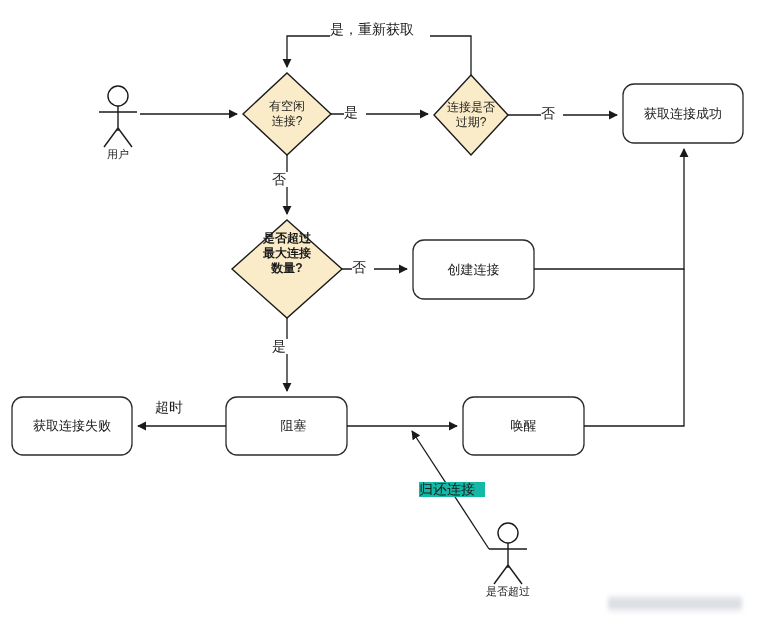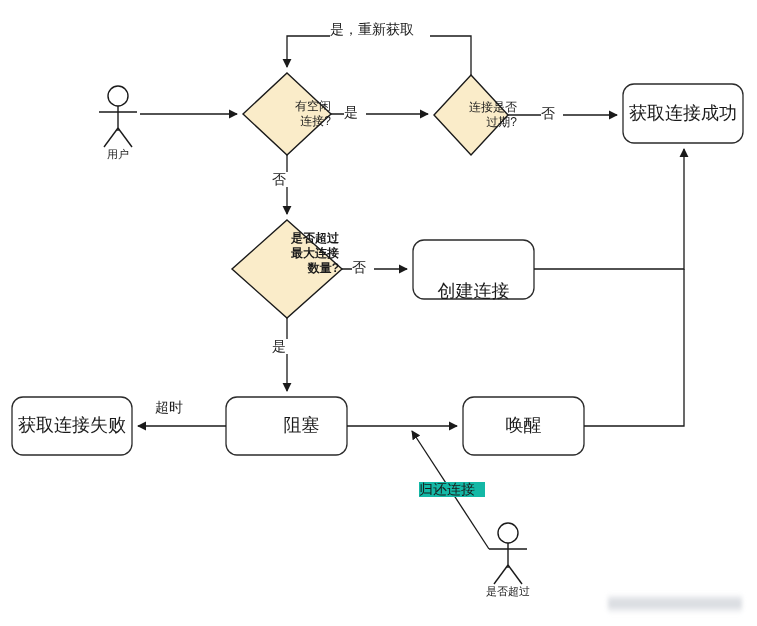--- a/index.html
+++ b/index.html
@@ -21,21 +21,21 @@
     position: absolute;
     left: 0;
     top: 0;
     width: 757px;
     height: 626px;
   }
   .node-text {
     position: absolute;
     text-align: center;
     color: #1a1a1a;
-    font-size: 18px;
+    font-size: 13px;
     line-height: 17px;
     white-space: pre-line;
     pointer-events: none;
   }
   .edge-label {
     position: absolute;
     color: #1a1a1a;
     font-size: 14px;
     line-height: 15px;
     text-align: left;
@@ -44,21 +44,20 @@
   .actor-label {
     position: absolute;
     color: #1a1a1a;
     font-size: 11px;
     text-align: center;
     white-space: nowrap;
   }
   .diamond-text {
     font-size: 12px;
     line-height: 15px;
-    text-align: right;
   }
   .watermark {
     position: absolute;
     left: 608px;
     top: 594px;
     width: 134px;
     height: 20px;
     background: linear-gradient(180deg,
       rgba(225,227,231,0.0) 0%,
       rgba(220,222,227,0.85) 25%,
@@ -146,25 +145,25 @@
 
   <div class="node-text diamond-text" style="left:425px; top:100px; width:92px;">连接是否
 过期?</div>
 
   <div class="node-text diamond-text" style="left:235px; top:231px; width:104px;font-weight:bold;">是否超过
 最大连接
 数量?</div>
 
   <div class="node-text" style="left:623px; top:105px; width:120px;">获取连接成功</div>
 
-  <div class="node-text" style="left:413px; top:261px; width:121px;margin-top:22px;">创建连接</div>
+  <div class="node-text" style="left:413px; top:261px; width:121px;">创建连接</div>
 
   <div class="node-text" style="left:12px; top:417px; width:120px;">获取连接失败</div>
 
-  <div class="node-text" style="left:226px; top:417px; width:135px;padding-left:8px;">阻塞</div>
+  <div class="node-text" style="left:226px; top:417px; width:135px;">阻塞</div>
 
   <div class="node-text" style="left:463px; top:417px; width:121px;">唤醒</div>
 
   <div class="actor-label" style="left:88px; top:147px; width:60px;">用户</div>
 
   <div class="actor-label" style="left:468px; top:584px; width:80px;">是否超过</div>
 
   <div class="edge-label" style="left:330px; top:22px; width:100px; background:#ffffff;">是，重新获取</div>
 
   <div class="edge-label" style="left:344px; top:105px; width:22px; background:#ffffff;">是</div>

